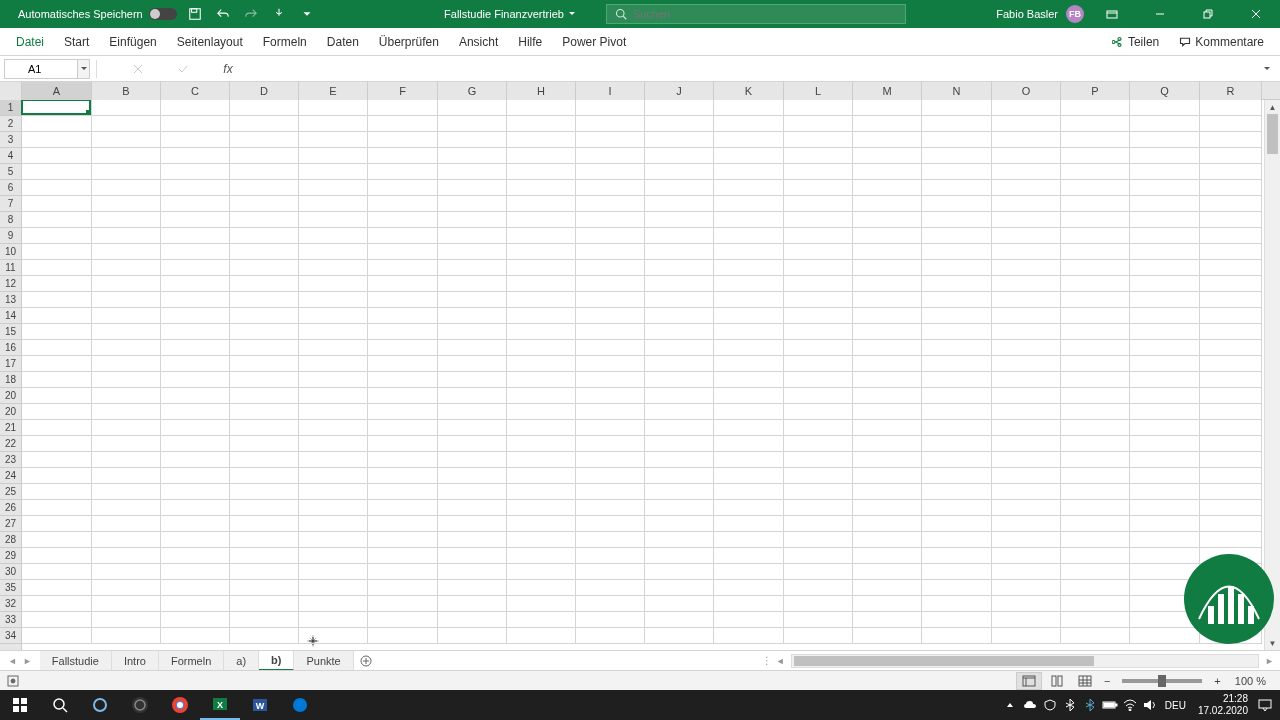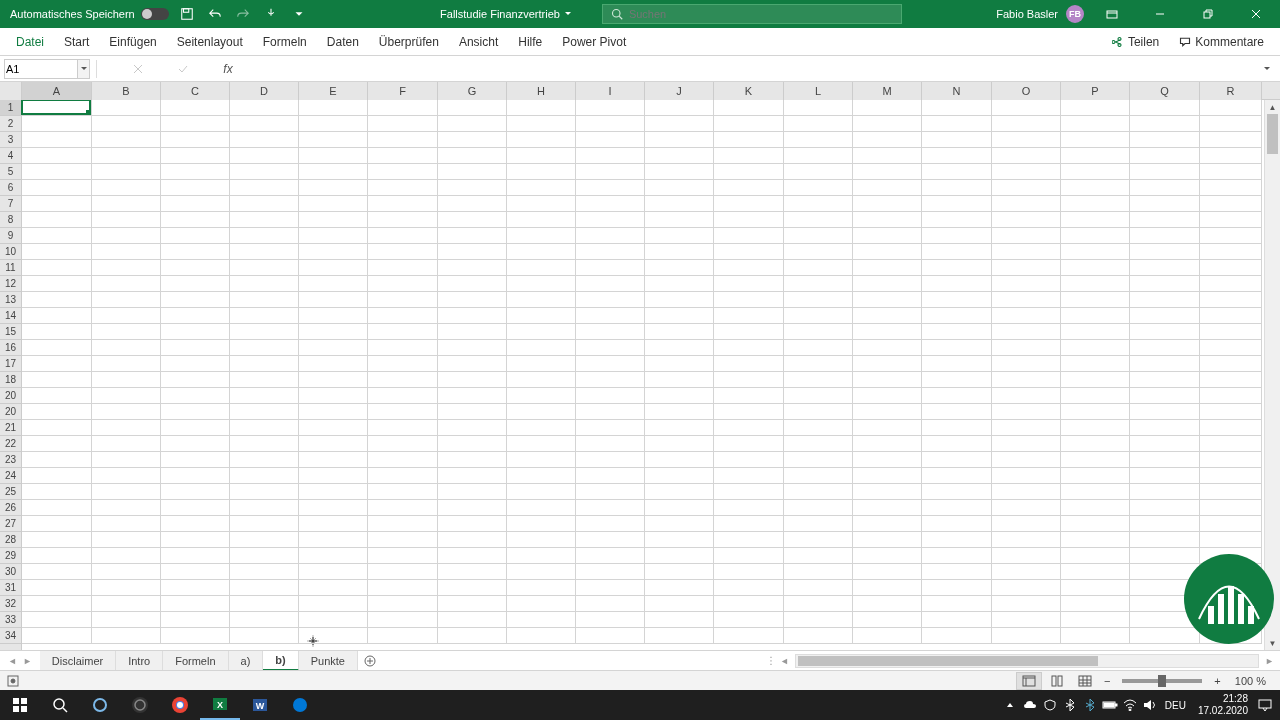--- a/index.html
+++ b/index.html
@@ -1,20 +1,20 @@
 <!DOCTYPE html>
 <html><head>
 <meta charset="utf-8">
 <style>
 * { margin: 0; padding: 0; box-sizing: border-box; font-family: 'Segoe UI', Tahoma, sans-serif; user-select: none; }
 body { width: 1280px; height: 720px; overflow: hidden; background: #fff; display: flex; flex-direction: column; }
 
 
 .titlebar { height: 28px; background: #107c41; display: flex; align-items: center; color: #fff; font-size: 11px; }
-.titlebar-left { display: flex; align-items: center; gap: 8px; padding-left: 10px; }
+.titlebar-left { display: flex; align-items: center; gap: 8px; padding-left: 18px; }
 .autosave { display: flex; align-items: center; gap: 6px; }
 .toggle { width: 28px; height: 12px; background: #444; border-radius: 6px; position: relative; }
 .toggle::after { content: ''; position: absolute; width: 10px; height: 10px; background: #ccc; border-radius: 50%; top: 1px; left: 1px; }
 .qat-btn { width: 20px; height: 20px; display: flex; align-items: center; justify-content: center; cursor: pointer; }
 .qat-btn svg { width: 14px; height: 14px; }
 .titlebar-center { flex: 1; display: flex; justify-content: center; align-items: center; gap: 30px; }
 .doc-title { display: flex; align-items: center; gap: 4px; margin-left: 37px; }
 .search-box { width: 300px; height: 20px; background: #2e8b57; border: 1px solid #4aa870; display: flex; align-items: center; padding: 0 8px; gap: 6px; color: #d0e8d8; }
 .search-box input { background: transparent; border: none; outline: none; color: #fff; font-size: 11px; flex: 1; }
 .titlebar-right { display: flex; align-items: center; gap: 8px; padding-right: 4px; }
@@ -23,21 +23,21 @@
 
 
 .ribbon-tabs { height: 28px; background: #fff; border-bottom: 1px solid #d4d4d4; display: flex; align-items: center; padding-left: 6px; }
 .ribbon-tab { padding: 0 10px; height: 32px; display: flex; align-items: center; font-size: 12px; color: #333; cursor: pointer; }
 .ribbon-tab.file { color: #107c41; }
 .ribbon-right { margin-left: auto; display: flex; align-items: center; gap: 8px; padding-right: 10px; }
 .ribbon-action { display: flex; align-items: center; gap: 4px; font-size: 12px; color: #333; cursor: pointer; padding: 2px 6px; }
 
 
 .formula-bar { height: 26px; background: #fff; border-bottom: 1px solid #d4d4d4; display: flex; align-items: center; padding: 2px 4px; }
-.name-box { width: 74px; height: 20px; border: 1px solid #ccc; display: flex; align-items: center; padding: 0 1px; font-size: 11px; background: #fff; }
+.name-box { width: 74px; height: 20px; border: 1px solid #ccc; display: flex; align-items: center; padding: 0 23px; font-size: 11px; background: #fff; }
 .name-box-dd { width: 12px; height: 20px; border: 1px solid #ccc; border-left: none; display: flex; align-items: center; justify-content: center; background: #f3f3f3; cursor: pointer; }
 .fb-sep { width: 1px; height: 18px; background: #ddd; margin: 0 6px; }
 .fb-btn { width: 20px; height: 20px; display: flex; align-items: center; justify-content: center; color: #777; cursor: pointer; margin-left: 25px; }
 .formula-input { flex: 1; height: 20px; border: none; outline: none; padding: 0 6px; font-size: 11px; }
 .fb-expand { width: 18px; height: 20px; display: flex; align-items: center; justify-content: center; color: #555; cursor: pointer; }
 
 
 .grid-wrap { flex: 1; display: flex; flex-direction: column; overflow: hidden; position: relative; }
 .col-headers { height: 18px; display: flex; background: #e6e6e6; border-bottom: 1px solid #ccc; }
 .select-all { width: 22px; height: 18px; background: #e6e6e6; border-right: 1px solid #ccc; flex-shrink: 0; }
@@ -273,21 +273,21 @@
         <div class="row-h">21</div>
         <div class="row-h">22</div>
         <div class="row-h">23</div>
         <div class="row-h">24</div>
         <div class="row-h">25</div>
         <div class="row-h">26</div>
         <div class="row-h">27</div>
         <div class="row-h">28</div>
         <div class="row-h">29</div>
         <div class="row-h">30</div>
-        <div class="row-h">31</div>
+        <div class="row-h">35</div>
         <div class="row-h">32</div>
         <div class="row-h">33</div>
         <div class="row-h">34</div>
       </div>
     <div class="cells" id="cells">
       <div class="cell-selection" id="selection" style="left: -1px; top: -1px; width: 70px; height: 16px;">
         <div class="fill-handle"></div>
       </div>
       <div class="xl-cursor" style="left:284px; top:534px;">
         <svg width="14" height="14" viewBox="0 0 14 14" fill="none" stroke="#333" stroke-width="1">
@@ -365,21 +365,21 @@
     </svg>
   </div>
 </div>
 
 <div class="sheet-bar">
   <div class="sheet-nav">
     <span class="sheet-nav-btn">◄</span>
     <span class="sheet-nav-btn">►</span>
   </div>
   <div class="sheet-tabs" id="sheet-tabs">
-      <div class="sheet-tab">Disclaimer</div>
+      <div class="sheet-tab">Fallstudie</div>
       <div class="sheet-tab">Intro</div>
       <div class="sheet-tab">Formeln</div>
       <div class="sheet-tab">a)</div>
       <div class="sheet-tab active">b)</div>
       <div class="sheet-tab">Punkte</div>
     </div>
   <div class="sheet-add">
     <svg width="12" height="12" viewBox="0 0 12 12" fill="none" stroke="#666">
         <circle cx="6" cy="6" r="5"></circle>
         <path d="M6 3 V9 M3 6 H9"></path>

